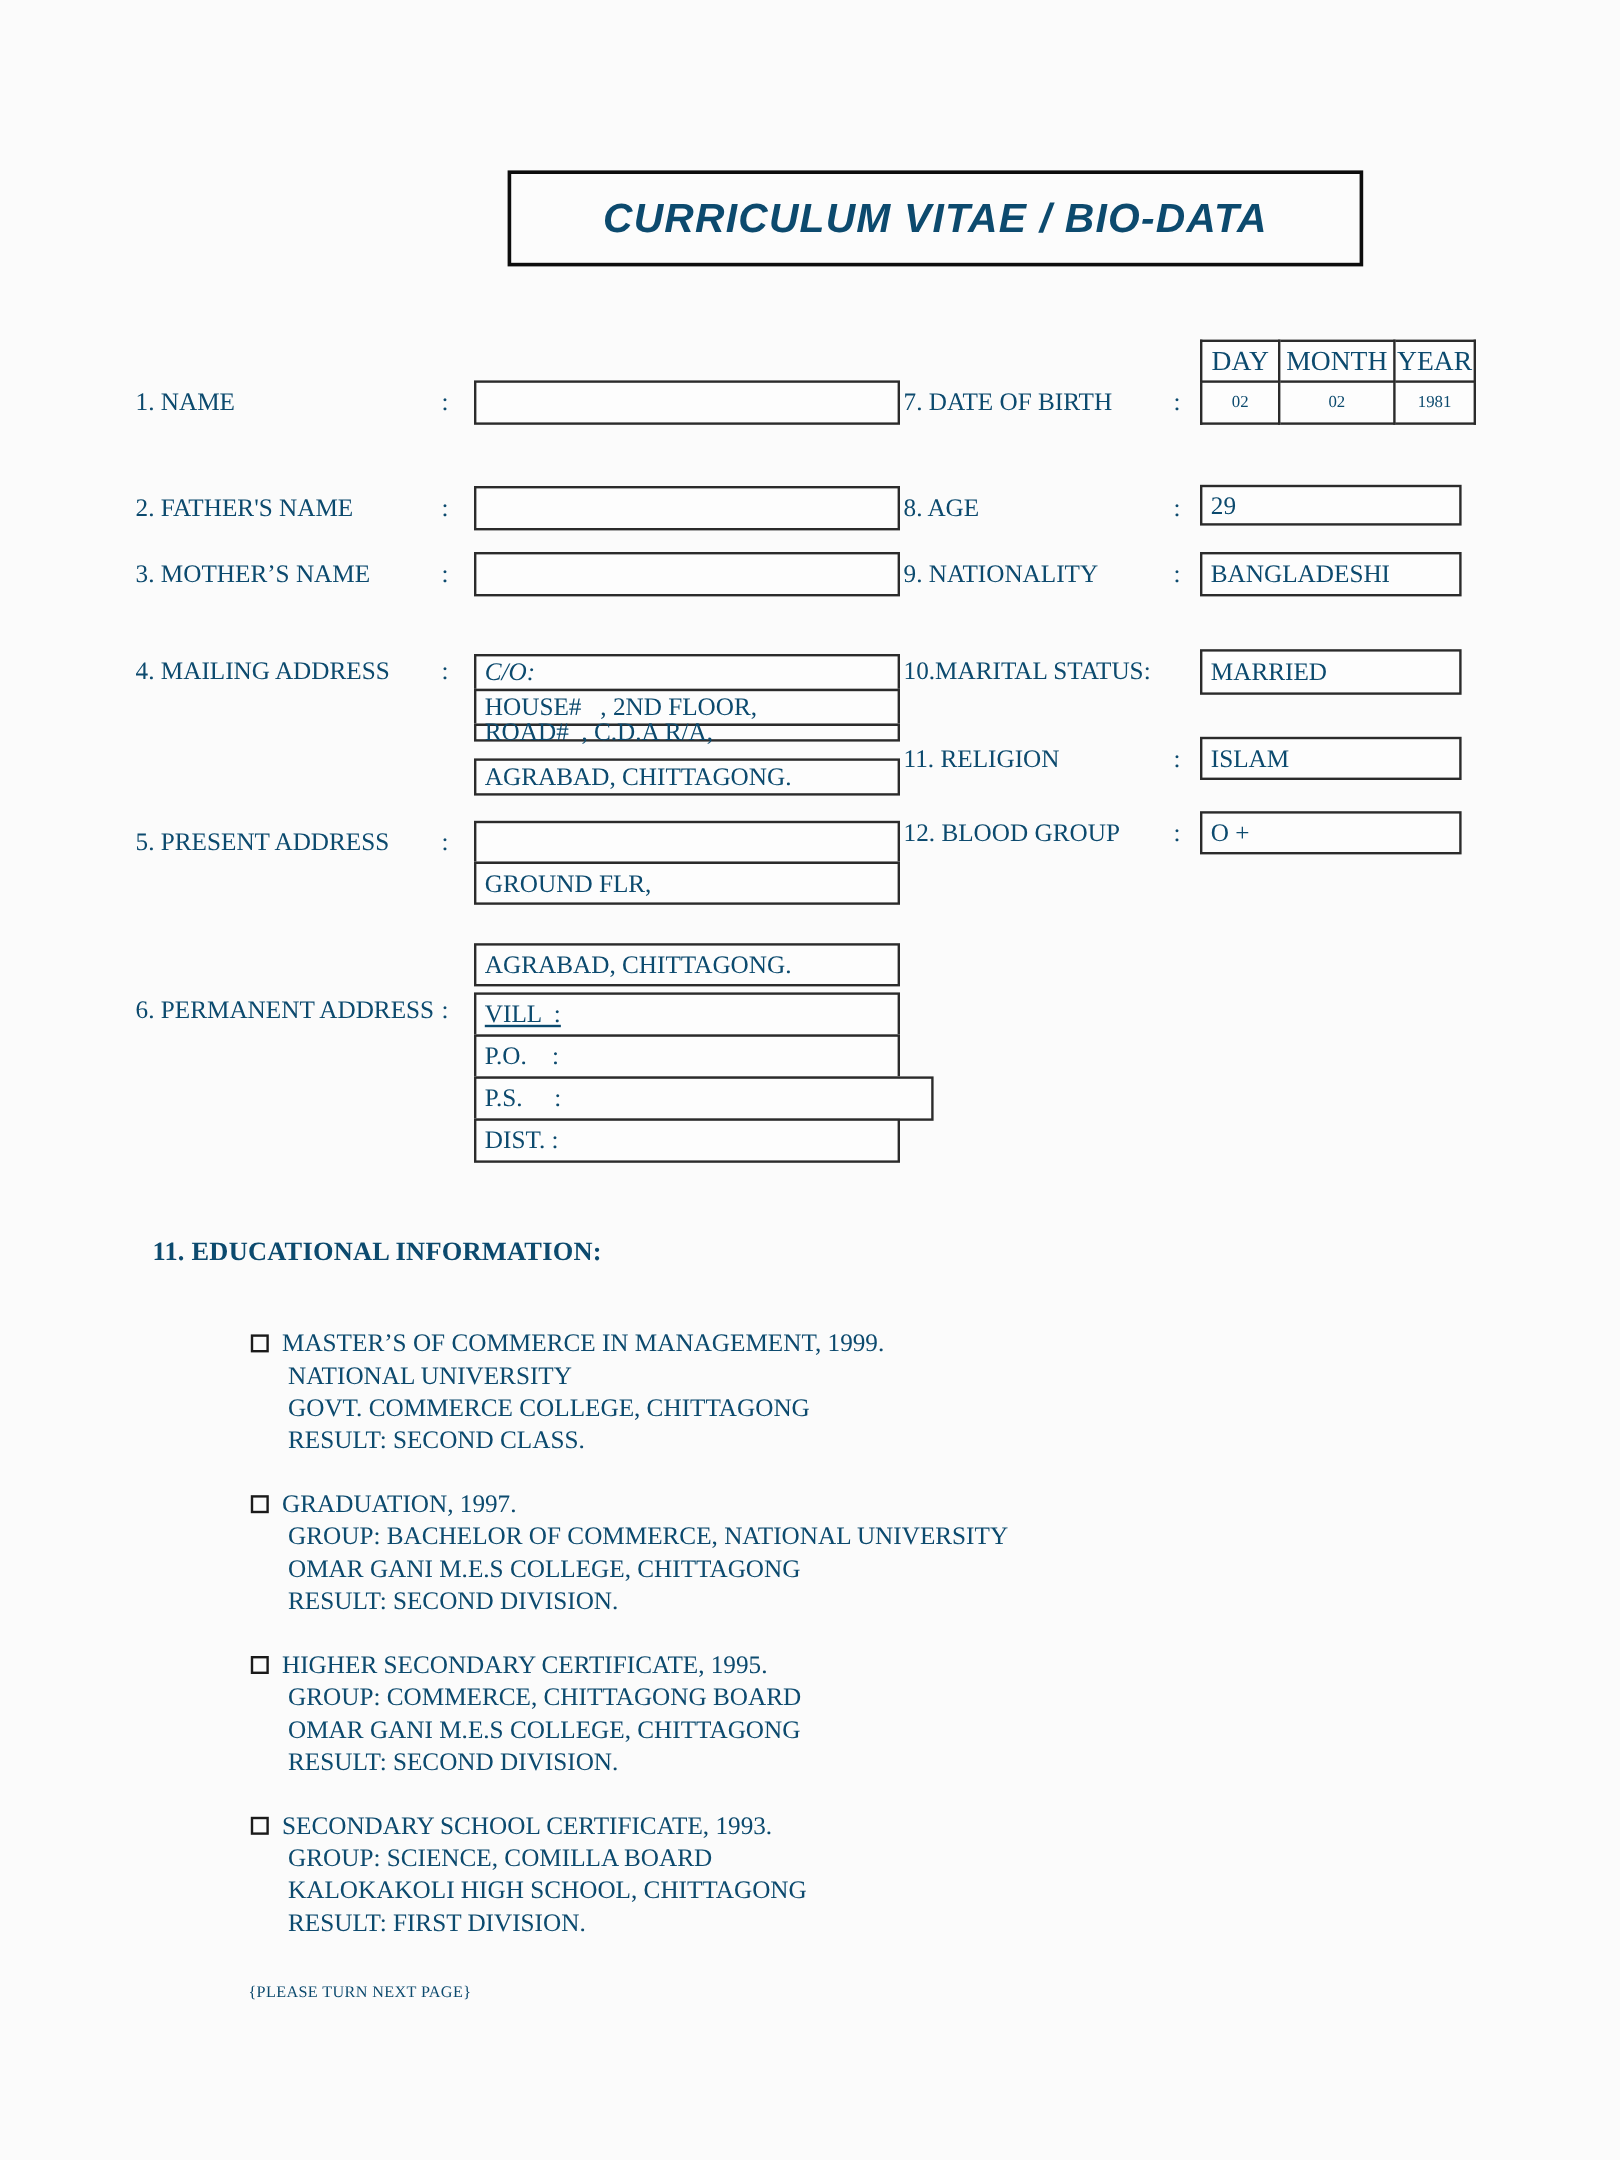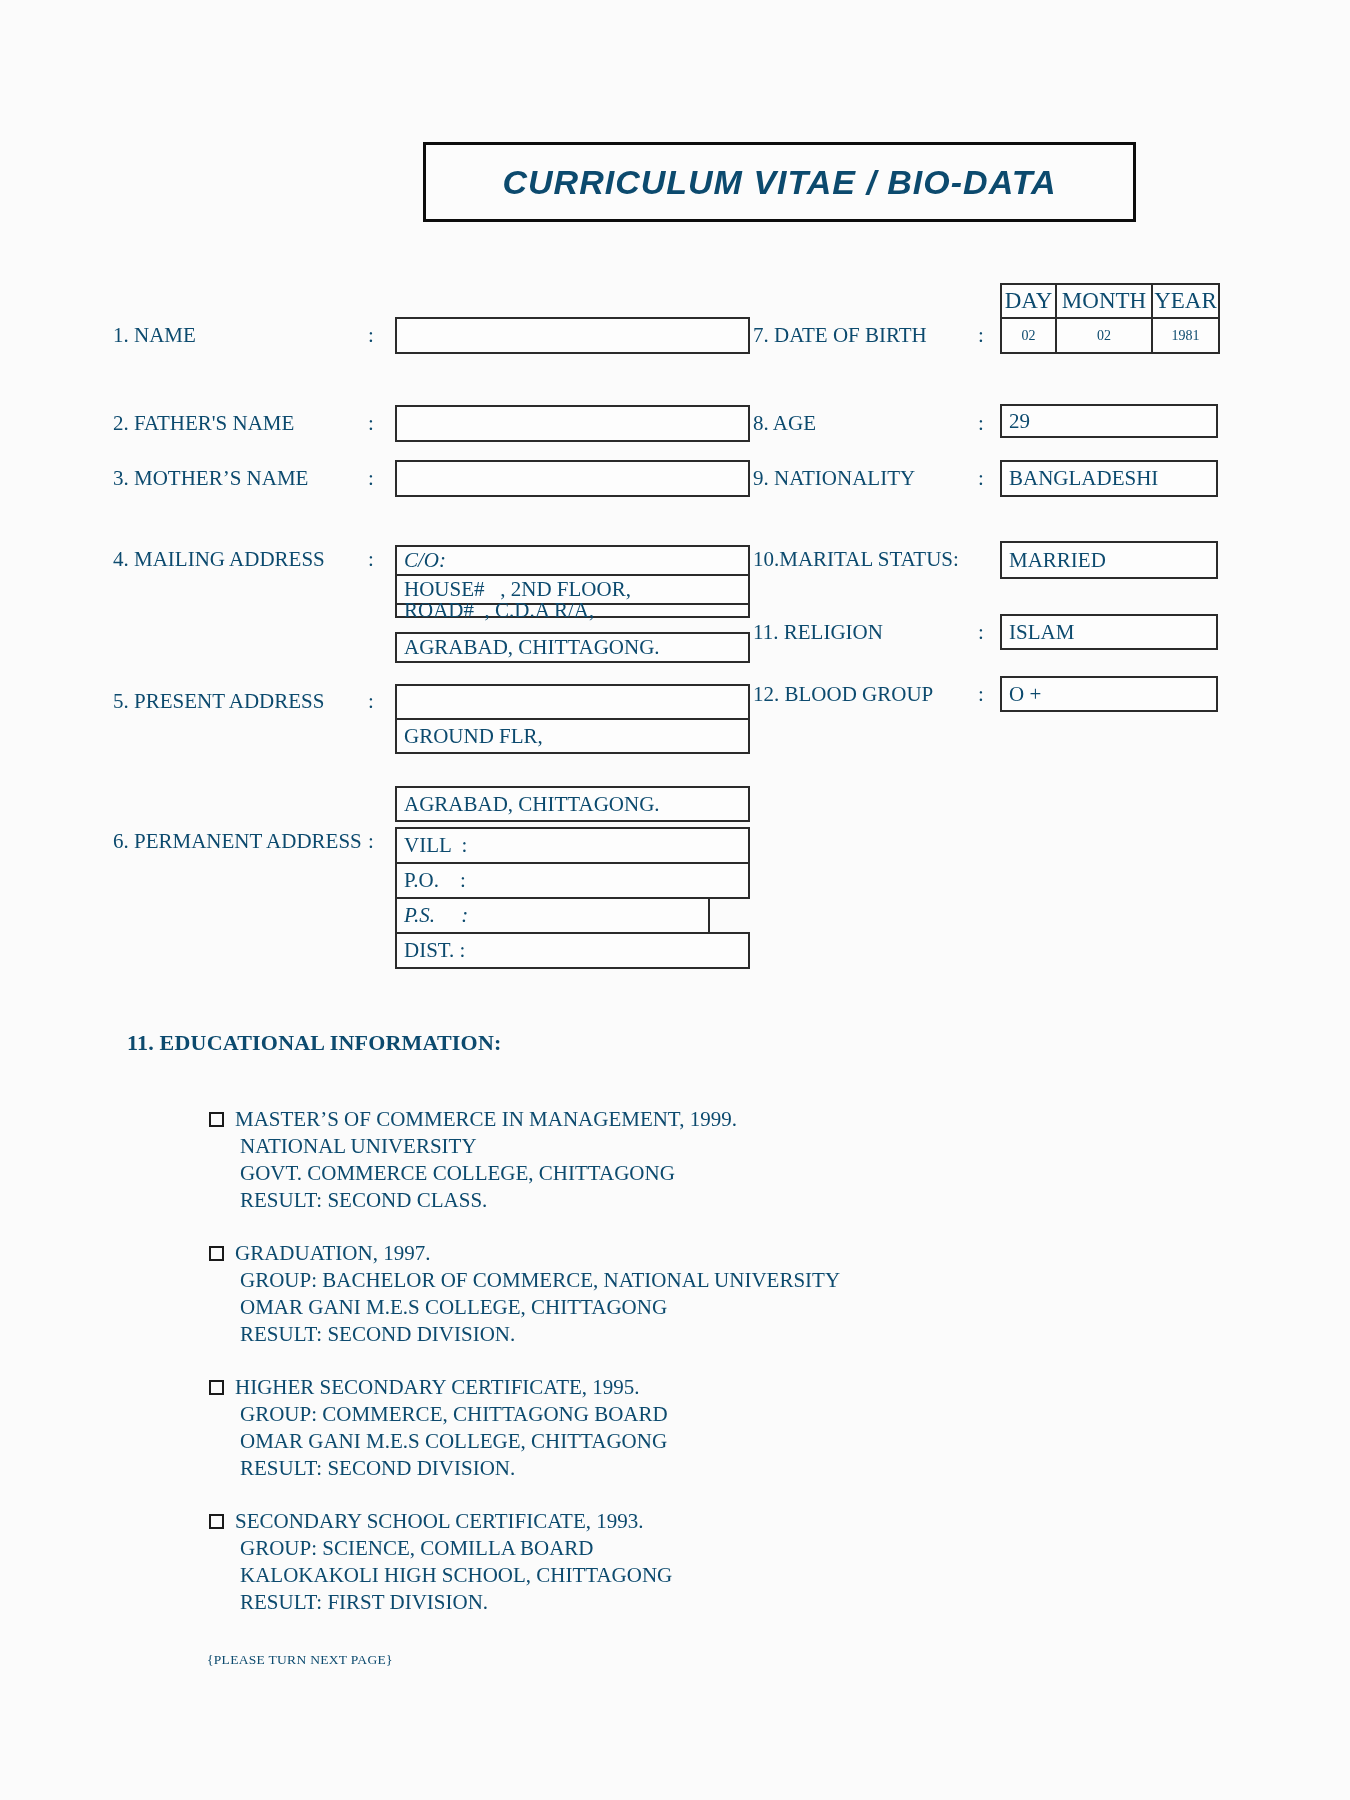--- a/index.html
+++ b/index.html
@@ -30,21 +30,21 @@
     position:absolute; left:1000px; top:283px;
     border-collapse:collapse; table-layout:fixed;
   }
   .dob-table th, .dob-table td {
     border:2px solid #2b2b2b; background:#fdfdfd;
     text-align:center; font-weight:normal; vertical-align:middle;
     padding:0;
   }
   .dob-table th { font-size:23px; height:34px; }
   .dob-table td { font-size:14px; height:35px;font-family:Liberation Serif, serif; }
-  .col-day { width:55px; } .col-month { width:96px; } .col-year { width:67px; }
+  .col-day { width:65px; } .col-month { width:96px; } .col-year { width:67px; }
   .section-heading {
     position:absolute; left:127px; top:1030px;
     font-size:22px; font-weight:bold; letter-spacing:0.2px;
   }
   .edu-entry { position:absolute; left:209px; width:800px; }
   .edu-line { font-size:21px; line-height:27px; white-space:pre; }
   .edu-line.cont { padding-left:31px; }
   .cbox {
     display:inline-block; width:15px; height:15px;
     border:2px solid #1a1a1a; background:#fbfbfb;
@@ -116,23 +116,23 @@
   <span class="colon" style="left:368px; top:689px;">:</span>
   <div class="fbox" style="left:395px; top:684px; width:355px; height:36px;"></div>
   <div class="fbox" style="left:395px; top:718px; width:355px; height:36px;">GROUND FLR,</div>
   <div class="fbox" style="left:395px; top:786px; width:355px; height:36px;">AGRABAD, CHITTAGONG.</div>
   <span class="lbl" style="left:753px; top:682px;">12. BLOOD GROUP</span>
   <span class="colon" style="left:978px; top:682px;">:</span>
   <div class="fbox" style="left:1000px; top:676px; width:218px; height:36px;">O +</div>
 
   <span class="lbl" style="left:113px; top:829px;">6. PERMANENT ADDRESS</span>
   <span class="colon" style="left:368px; top:829px;">:</span>
-  <div class="fbox" style="left:395px; top:827px; width:355px; height:37px;">VILL  :</div>
+  <div class="fbox" style="left:395px; top:827px; width:355px; height:37px;text-decoration:underline;">VILL  :</div>
   <div class="fbox" style="left:395px; top:862px; width:355px; height:37px;">P.O.    :</div>
-  <div class="fbox" style="left:395px; top:897px; width:315px; height:37px;font-style:italic;">P.S.     :</div>
+  <div class="fbox" style="left:395px; top:897px; width:383px; height:37px;">P.S.     :</div>
   <div class="fbox" style="left:395px; top:932px; width:355px; height:37px;">DIST. :</div>
 
   <div class="section-heading">11. EDUCATIONAL INFORMATION:</div>
 
   <div class="edu-entry" style="top:1106px;">
     <div class="edu-line first"><span class="cbox"></span><span>MASTER’S OF COMMERCE IN MANAGEMENT, 1999.</span></div>
     <div class="edu-line cont">NATIONAL UNIVERSITY</div>
     <div class="edu-line cont">GOVT. COMMERCE COLLEGE, CHITTAGONG</div>
     <div class="edu-line cont">RESULT: SECOND CLASS.</div>
   </div>

